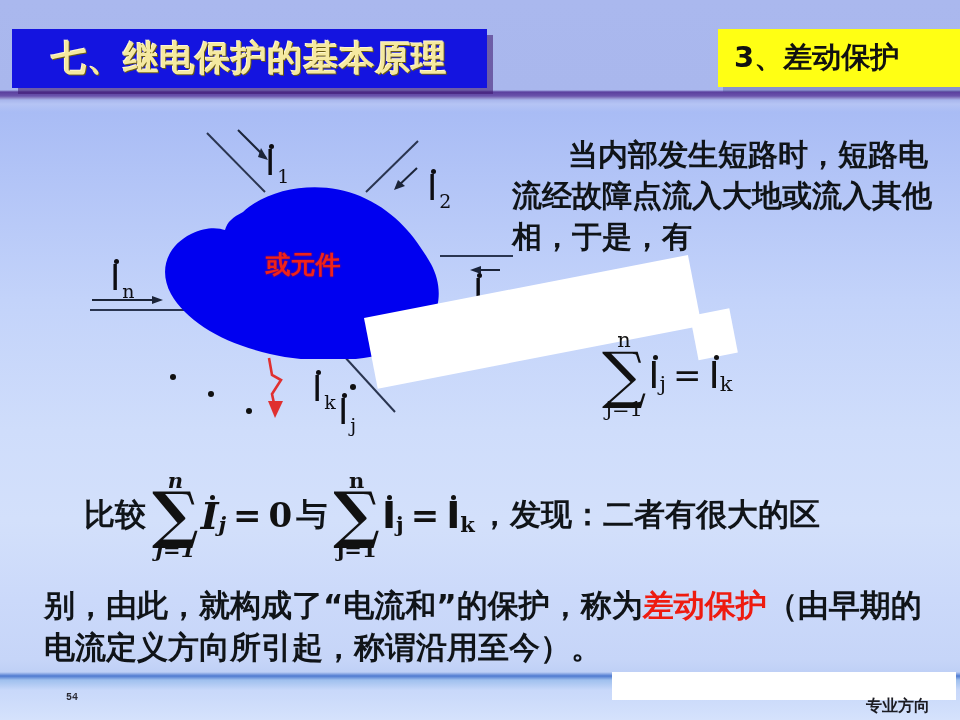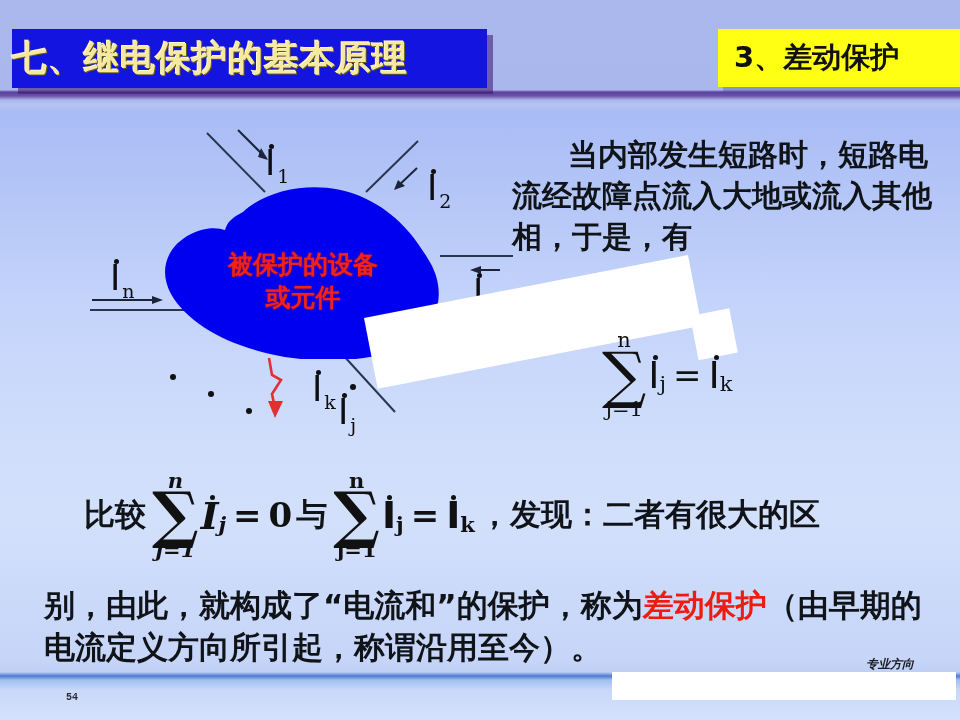--- a/index.html
+++ b/index.html
@@ -30,21 +30,21 @@
   #title-plate {
     position: absolute;
     left: 12px;
     top: 29px;
     width: 475px;
     height: 59px;
     background: #1414e0;
     box-shadow: 6px 6px 0 rgba(60,20,110,0.55);
     display: flex;
     align-items: center;
-    justify-content: flex-start;
+    justify-content: center;
   }
   #title-plate .txt {
     font-family: "DejaVu Sans", sans-serif;
     font-size: 35px;
     font-weight: bold;
     color: #f5e9a0;
     letter-spacing: 1px;
     text-shadow: 1px 1px 0 #6b5b11, -1px -1px 0 #fff8cf;
     white-space: nowrap;
   }
@@ -259,25 +259,24 @@
     position: absolute;
     left: 612px;
     top: 672px;
     width: 344px;
     height: 28px;
     background: #ffffff;
   }
   #footer-brand {
     position: absolute;
     left: 866px;
-    top: 656px;
-    font-family: "DejaVu Sans", sans-serif;
-    font-size: 12px;
-    font-weight: bold;
-    font-style: italic;
+    top: 696px;
+    font-family: "DejaVu Sans", sans-serif;
+    font-size: 16px;
+    font-weight: bold;
     color: #1b1b22;
   }
 </style>
 </head>
 <body>
 
 <div id="slide">
 
   <div id="title-plate">
     <span class="txt">七、继电保护的基本原理</span>
@@ -317,21 +316,20 @@
 
   <div id="blob">
     <svg width="287" height="175" viewBox="0 0 287 175">
       <path d="M 80 28 C 108 2 160 -4 197 12 C 232 27 252 52 268 80
                C 282 106 278 138 248 158 C 214 180 150 180 107 170
                C 60 159 24 138 8 110 C -5 86 4 62 28 50
                C 44 42 56 44 62 46 C 64 38 70 33 80 28 Z" fill="#0000f0"></path>
     </svg>
   </div>
   <div id="blob-label">
-    <div>被保护的设备</div>
     <div>或元件</div>
   </div>
 
   <div class="cur" style="left:265px;top:131px;margin-top:12px;">
     <span class="sym">I</span><span class="sub">1</span>
   </div>
 
   <div class="cur" style="left:427px;top:168px;">
     <span class="sym">I</span><span class="sub">2</span>
   </div>

